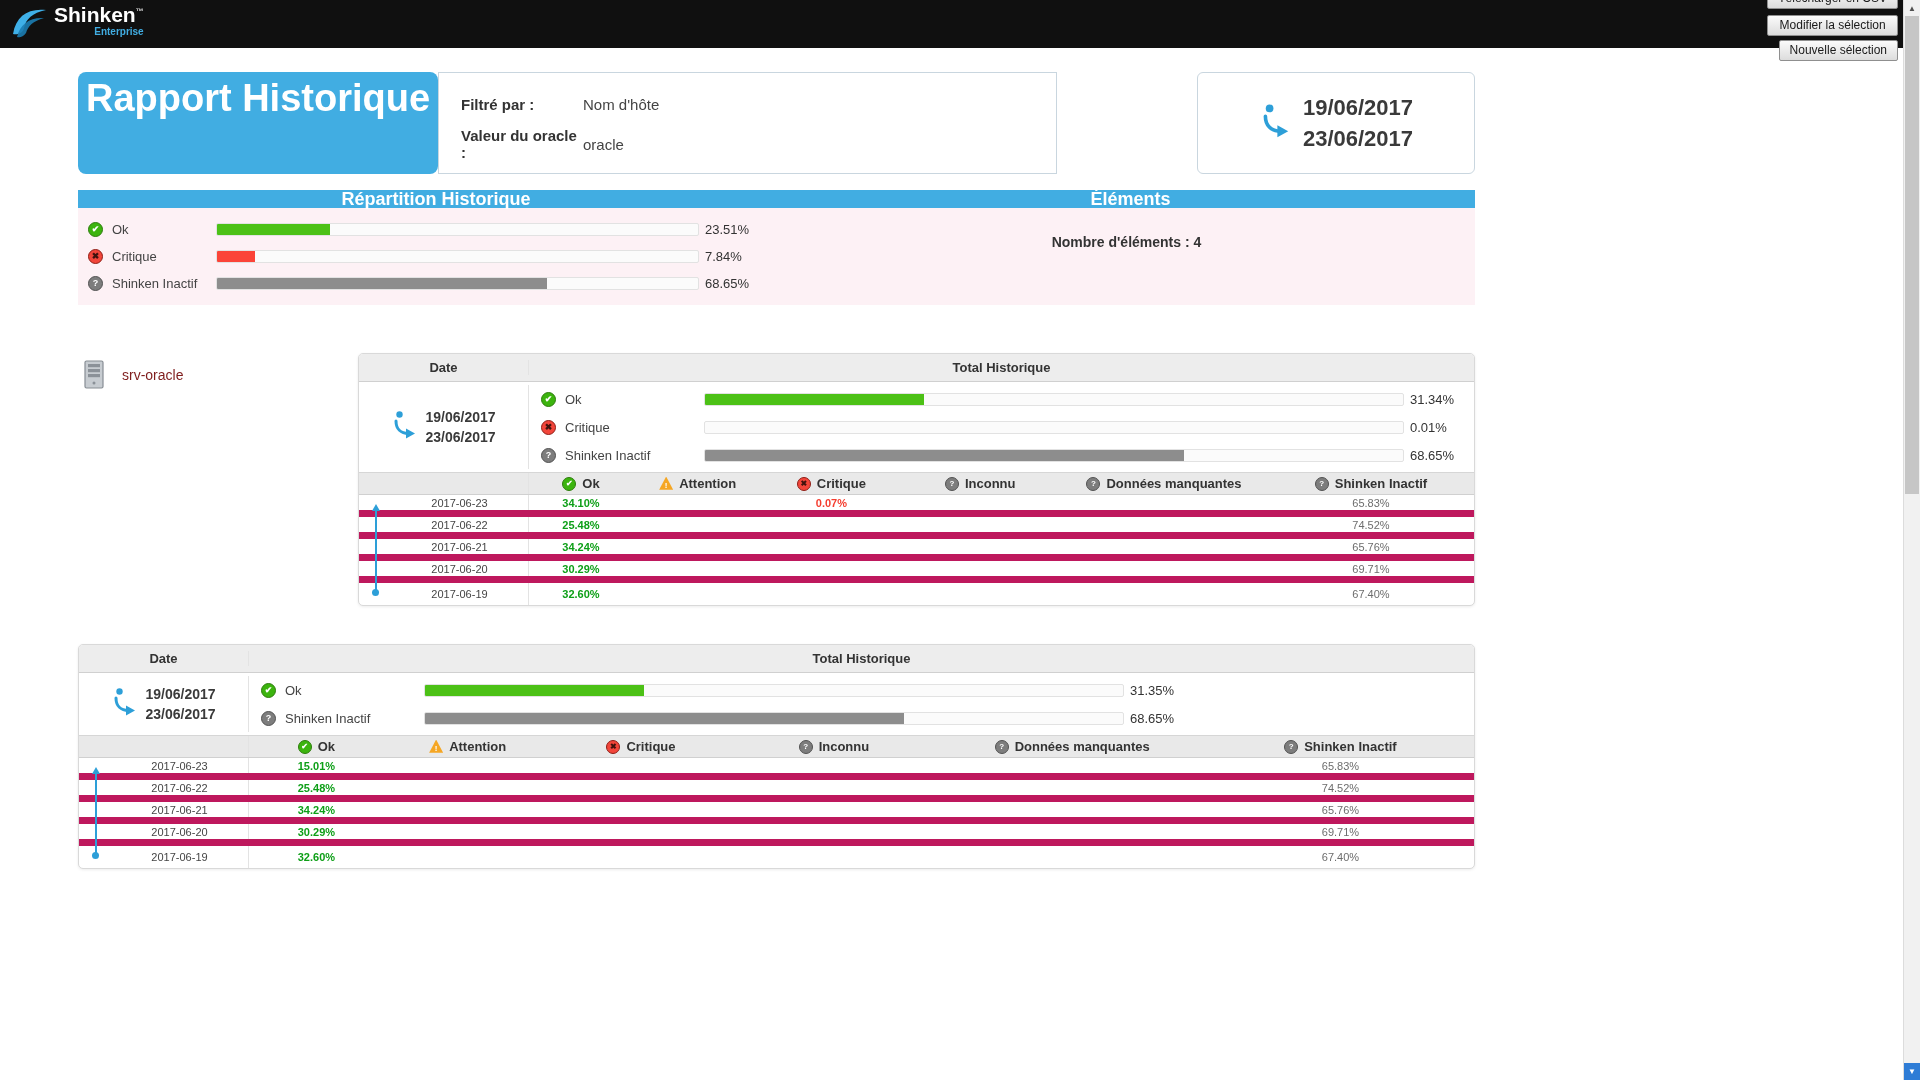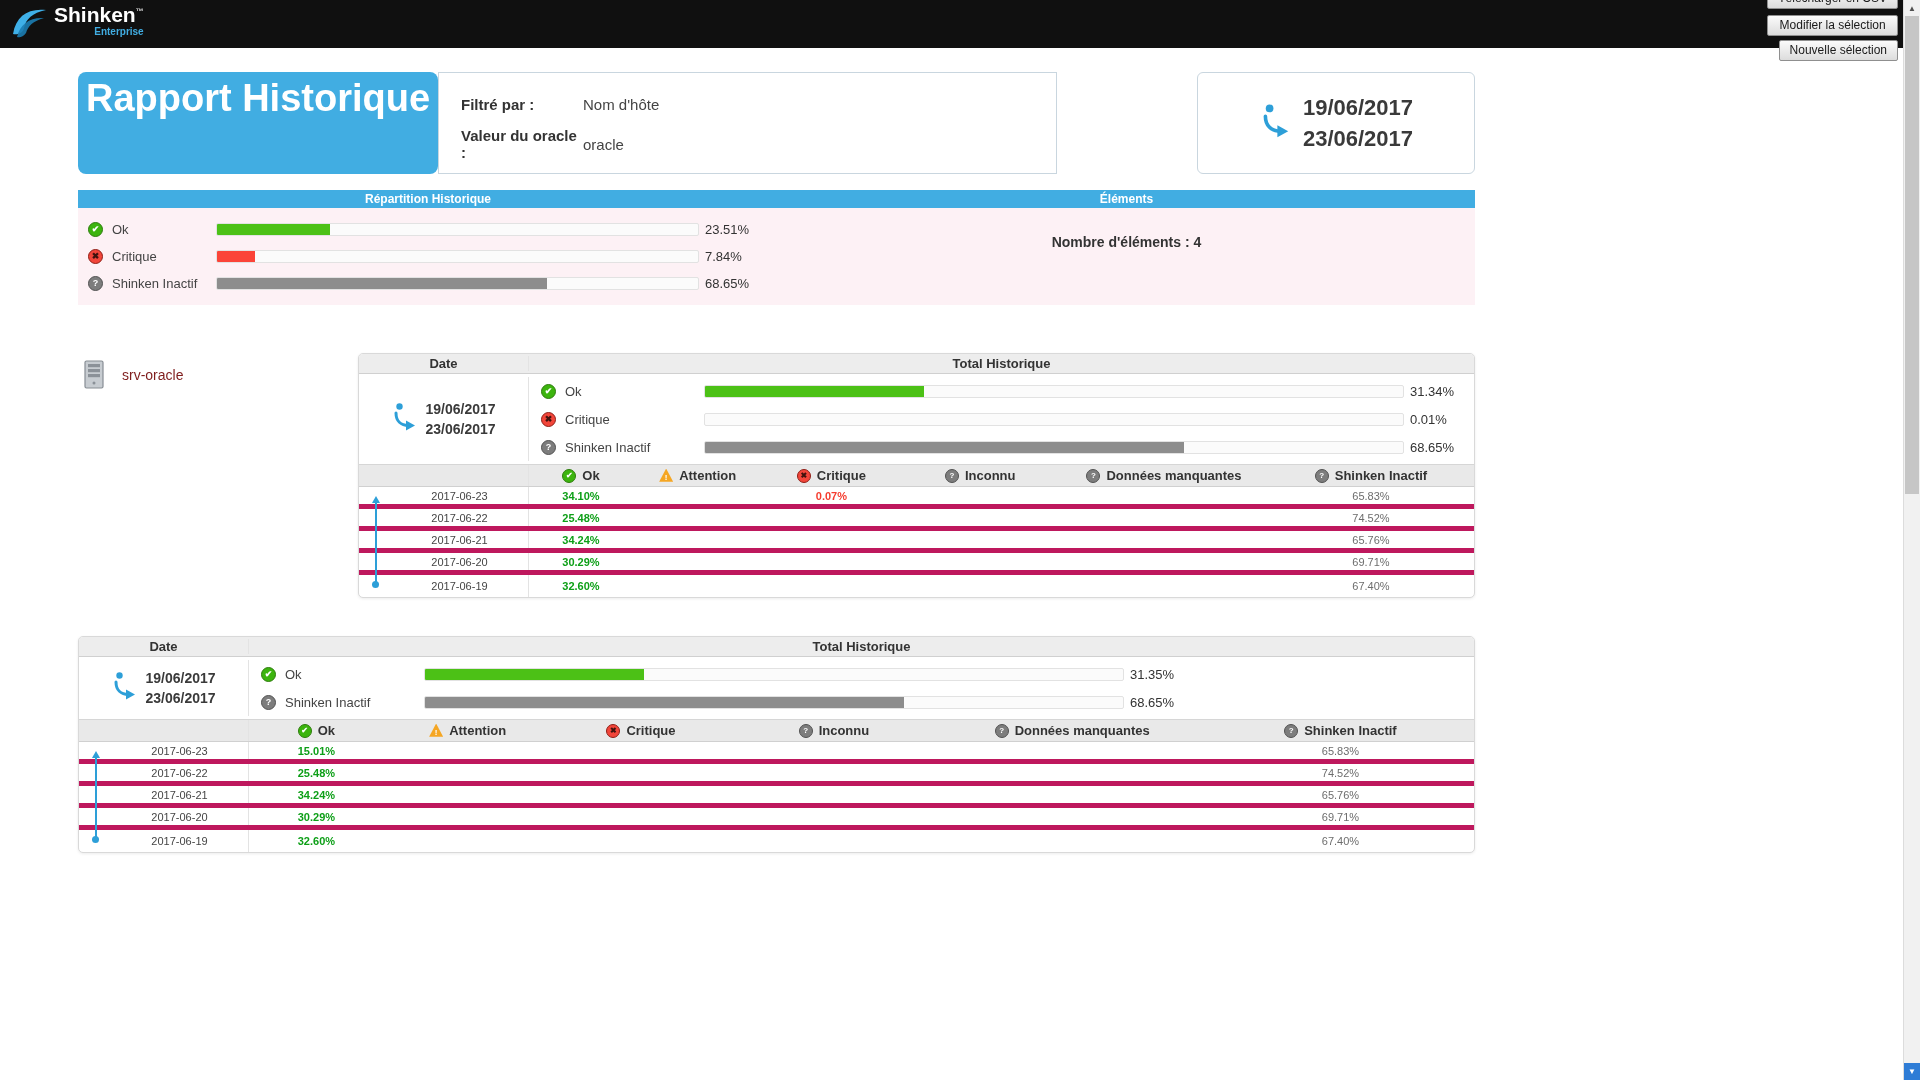--- a/index.html
+++ b/index.html
@@ -33,21 +33,21 @@
   .filter-row { display: flex; height: 40px; align-items: center; font-size: 15px; }
   .f-label { width: 122px; font-weight: 700; color: #333; }
   .f-value { color: #444; }
   .date-box { margin-left: auto; width: 278px; border: 1px solid #c9d6df; border-radius: 6px;
     display: flex; align-items: center; justify-content: center; gap: 12px; background: #fff; }
   .period-dates-main { font-size: 22px; font-weight: 700; color: #3a3a3a; line-height: 1.42; }
 
   
   .summary { margin-top: 16px; }
   .summary-header { display: flex; background: var(--accent-blue); color: #fff;
-    font-size: 12px; font-weight: 700; height: 18px; align-items: center; }
+    font-size: 18px; font-weight: 700; height: 18px; align-items: center; padding-left: 8px; }
   .sh-left { width: 700px; text-align: center; }
   .sh-right { flex: 1; text-align: center; }
   .summary-body { display: flex; background: var(--summary-bg); min-height: 93px; padding: 8px 0; }
   .summary-bars { width: 700px; }
   .summary-elements { flex: 1; text-align: center; padding-top: 18px; font-weight: 700;
     font-size: 14px; color: #333; }
 
   
   .bar-row { display: flex; align-items: center; }
   .bar-label-wrap { display: flex; align-items: center; gap: 9px; }
@@ -80,36 +80,36 @@
   #hosts { margin-top: 48px; }
   .host-block { display: flex; margin-bottom: 38px; }
   .host-label { width: 280px; display: flex; align-items: center; gap: 12px;
     align-self: flex-start; padding-top: 6px; }
   .host-icon { display: inline-flex; }
   .host-name { font-size: 14px; color: #7f1d1d; }
   .host-card { flex: 1; border: 1px solid #d9d9d9; border-radius: 5px; overflow: hidden;
     box-shadow: 0 1px 3px rgba(0,0,0,0.08); background: #fff; }
   .hc-row { display: flex; }
   .hc-date-col { width: 170px; flex: none; border-right: 1px solid #e3e3e3; }
-  .hc-header { background: #ededed; border-bottom: 1px solid #d0d0d0; height: 20px;
+  .hc-header { background: #ededed; border-bottom: 1px solid #d0d0d0; height: 28px;
     align-items: center; font-size: 13px; font-weight: 700; color: #333; }
   .hc-header .hc-date-col { text-align: center; }
   .hc-flex { flex: 1; text-align: center; }
   .hc-totals { border-bottom: 1px solid #d6d6d6; padding: 3px 0; }
   .hc-period { display: flex; align-items: center; justify-content: center; gap: 8px; }
   .period-dates { font-size: 14px; font-weight: 700; color: #3a3a3a; line-height: 1.45;
     text-align: left; }
   .hc-bars { flex: 1; text-align: left; }
   .hc-cols { background: #e9e9e9; border-bottom: 1px solid #d0d0d0; height: 22px; }
   .cols-wrap { flex: 1; display: flex; height: 100%; }
   .hc-col-head { display: flex; align-items: center; justify-content: center; gap: 6px;
     font-size: 13px; font-weight: 700; color: #333; }
   .hc-col-head .st-icon { width: 14px; height: 14px; font-size: 8px; }
   .hc-rows { position: relative; }
-  .hc-data-row { display: flex; height: 22px; border-bottom: 5px solid #be185d; }
+  .hc-data-row { display: flex; height: 22px; border-bottom: 7px solid #be185d; }
   .hc-data-row:last-child { border-bottom: none; }
   .row-date { display: flex; align-items: center; justify-content: center;
     padding-left: 32px; font-size: 11px; color: #444; }
   .vals-wrap { flex: 1; display: flex; }
   .hc-val { display: flex; align-items: center; justify-content: center; font-size: 11px;
     font-weight: 600; }
   .v-ok { color: #0d9f17; }
   .v-critical { color: #f53c2e; }
   .v-warning { color: #e8981c; }
   .v-unknown, .v-missing { color: #666; }

